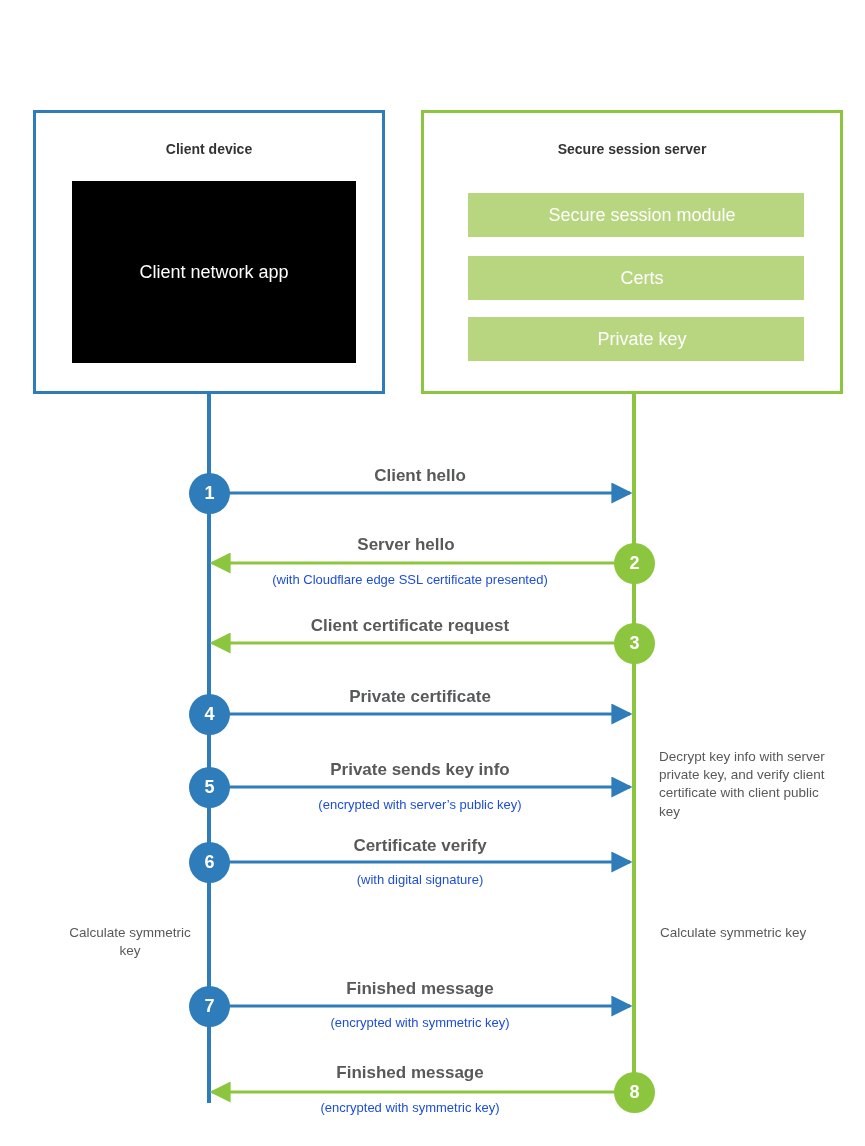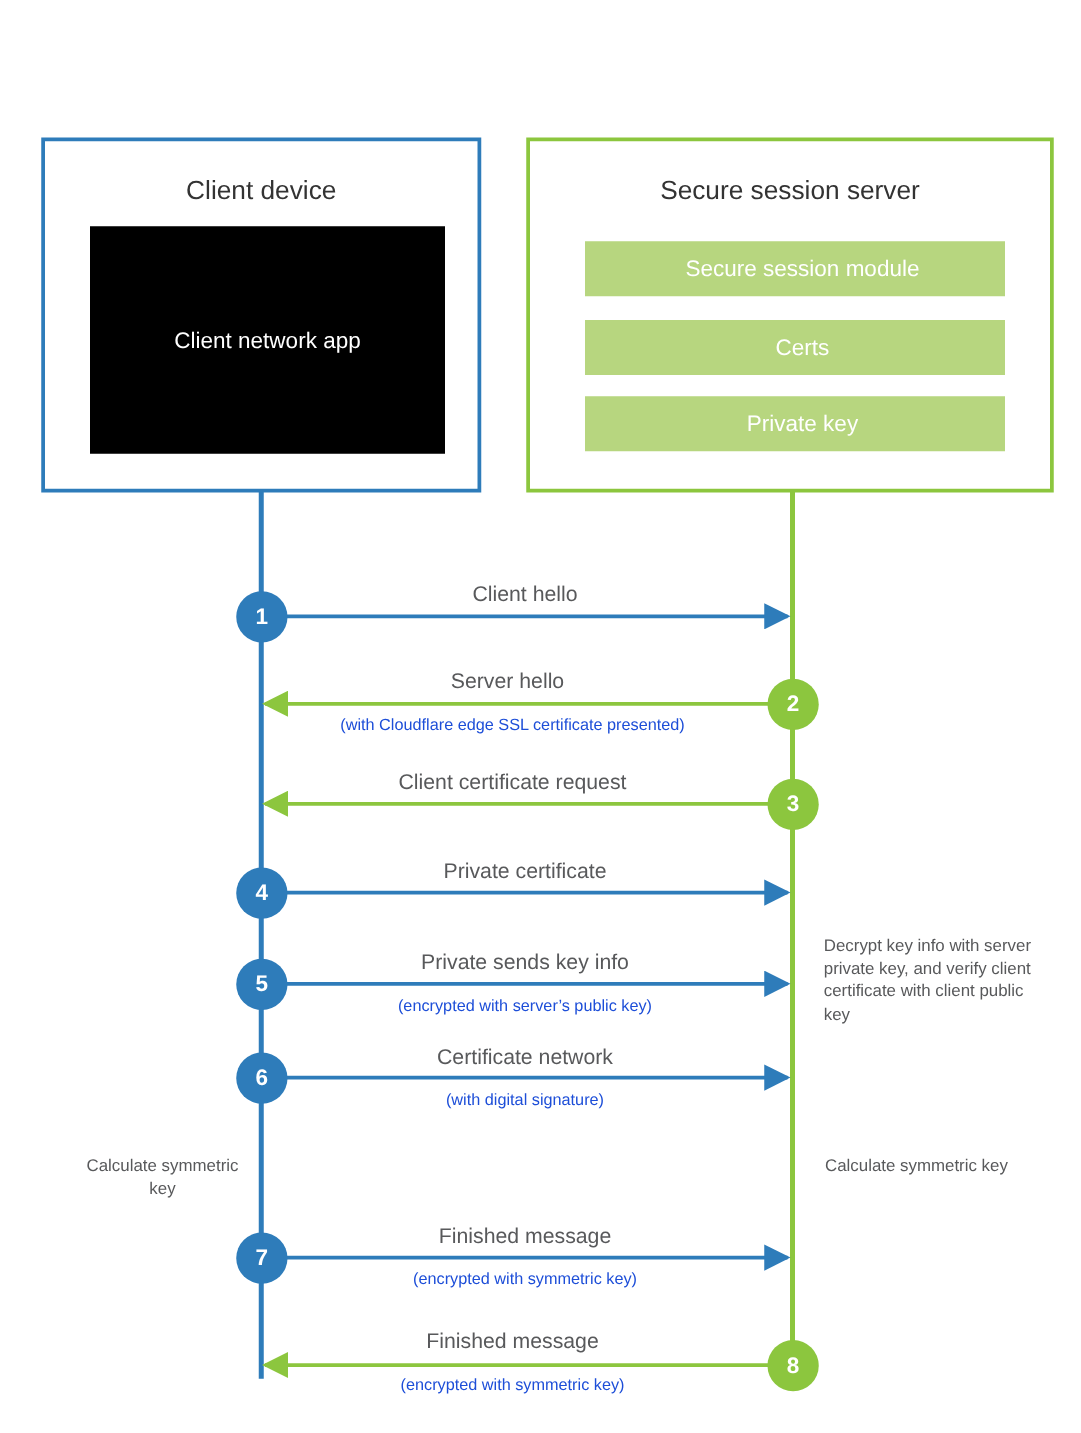--- a/index.html
+++ b/index.html
@@ -47,22 +47,22 @@
   }
   #server-box {
     left: 421px;
     top: 110px;
     width: 422px;
     height: 284px;
     border: 3px solid #8cc63e;
   }
   .party-title {
     text-align: center;
-    font-size: 21px;
-    font-weight: normal;
+    font-size: 14px;
+    font-weight: bold;
     color: #333333;
     margin-top: 28px;
   }
   .inner-block {
     box-sizing: border-box;
     display: flex;
     align-items: center;
     justify-content: center;
     color: #ffffff;
     font-size: 18px;
@@ -128,20 +128,21 @@
     position: absolute;
     overflow: visible;
   }
   
   .msg-label {
     position: absolute;
     text-align: center;
     font-size: 17px;
     color: #58595b;
     white-space: nowrap;
+    font-weight: bold;
   }
   .msg-sub {
     position: absolute;
     text-align: center;
     font-size: 13px;
     color: #1d4ed8;
     white-space: nowrap;
   }
   
   .side-note {
@@ -231,21 +232,21 @@
   <div class="msg-label" style="left:206px; top:535px; width:400px;">Server hello</div>
   <div class="msg-sub" style="left:210px; top:572px; width:400px;">(with Cloudflare edge SSL certificate presented)</div>
 
   <div class="msg-label" style="left:210px; top:616px; width:400px;">Client certificate request</div>
 
   <div class="msg-label" style="left:220px; top:687px; width:400px;">Private certificate</div>
 
   <div class="msg-label" style="left:220px; top:760px; width:400px;">Private sends key info</div>
   <div class="msg-sub" style="left:220px; top:797px; width:400px;">(encrypted with server’s public key)</div>
 
-  <div class="msg-label" style="left:220px; top:836px; width:400px;">Certificate network</div>
+  <div class="msg-label" style="left:220px; top:836px; width:400px;">Certificate verify</div>
   <div class="msg-sub" style="left:220px; top:872px; width:400px;">(with digital signature)</div>
 
   <div class="msg-label" style="left:220px; top:979px; width:400px;">Finished message</div>
   <div class="msg-sub" style="left:220px; top:1015px; width:400px;">(encrypted with symmetric key)</div>
 
   <div class="msg-label" style="left:210px; top:1063px; width:400px;">Finished message</div>
   <div class="msg-sub" style="left:210px; top:1100px; width:400px;">(encrypted with symmetric key)</div>
 
   <div class="side-note" id="note-decrypt">Decrypt key info with server private key, and verify client certificate with client public key</div>
   <div class="side-note" id="note-client-sym">Calculate symmetric key</div>

